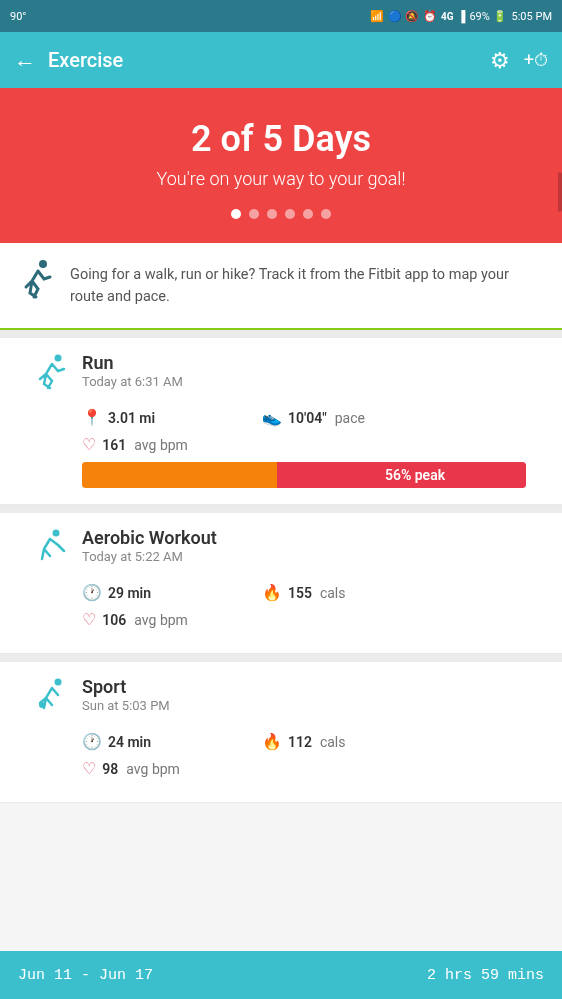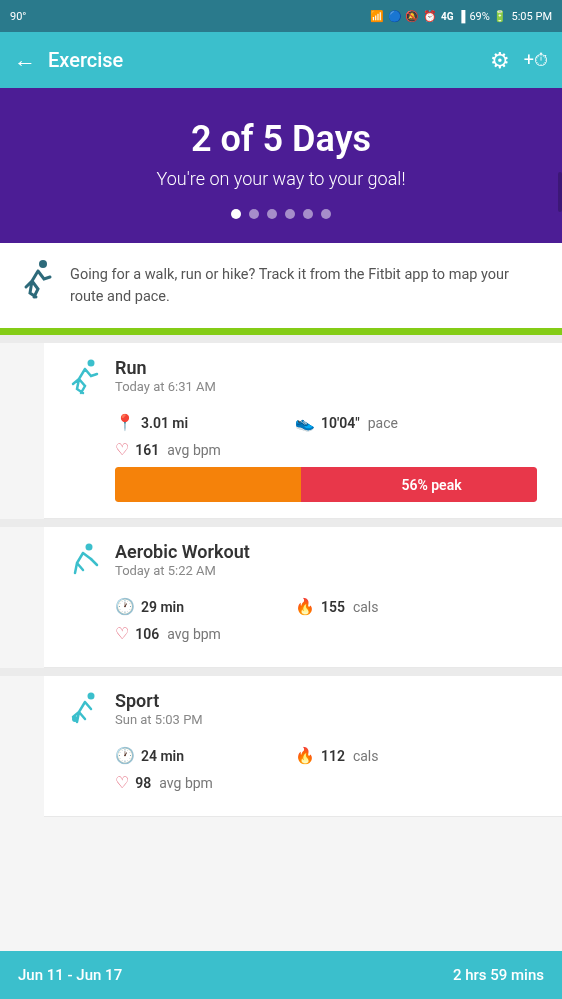--- a/index.html
+++ b/index.html
@@ -60,21 +60,21 @@
       cursor: pointer;
     }
     .back-arrow {
       color: white;
       font-size: 22px;
       cursor: pointer;
     }
 
     
     .hero {
-      background: #4c1d95;
+      background: #ef4444;
       text-align: center;
       padding: 30px 20px 24px;
     }
     .hero-days {
       color: white;
       font-size: 36px;
       font-weight: 600;
       margin-bottom: 8px;
     }
     .hero-subtitle {
@@ -109,21 +109,21 @@
       border-radius: 2px;
     }
 
     
     .track-banner {
       background: white;
       display: flex;
       align-items: center;
       padding: 16px 18px;
       gap: 14px;
-      border-bottom: 7px solid #84cc16;
+      border-bottom: 2px solid #84cc16;
     }
     .track-icon {
       color: #2d6a7a;
       font-size: 36px;
       flex-shrink: 0;
     }
     .track-text {
       color: #555;
       font-size: 14.5px;
       line-height: 1.5;
@@ -131,23 +131,22 @@
 
     
     .divider {
       height: 8px;
       background: #ebebeb;
     }
 
     
     .activity-card {
       background: white;
-      padding: 14px 25px 16px;
+      padding: 14px 36px 16px;
       border-bottom: 1px solid #e8e8e8;
-      margin-left: 44px;
     }
     .activity-header {
       display: flex;
       align-items: flex-start;
       gap: 14px;
       margin-bottom: 10px;
     }
     .activity-icon {
       color: #3bbfcc;
       font-size: 32px;
@@ -199,21 +198,21 @@
       color: #777;
       margin-left: 2px;
     }
 
     
     .hr-bar-container {
       padding-left: 46px;
       margin-top: 6px;
     }
     .hr-bar {
-      height: 35px;
+      height: 26px;
       border-radius: 3px;
       display: flex;
       align-items: center;
       position: relative;
       overflow: hidden;
     }
     .hr-bar-bg {
       position: absolute;
       left: 0;
       top: 0;
@@ -255,20 +254,21 @@
     .footer {
       background: #3bbfcc;
       height: 48px;
       display: flex;
       align-items: center;
       justify-content: space-between;
       padding: 0 18px;
       position: fixed;
       bottom: 0;
       width: 562px;
+      font-family: Liberation Mono, monospace;
     }
     .footer-text {
       color: white;
       font-size: 15px;
       font-weight: 500;
     }
 
     .relative { position: relative; }
   </style>
 </head>

